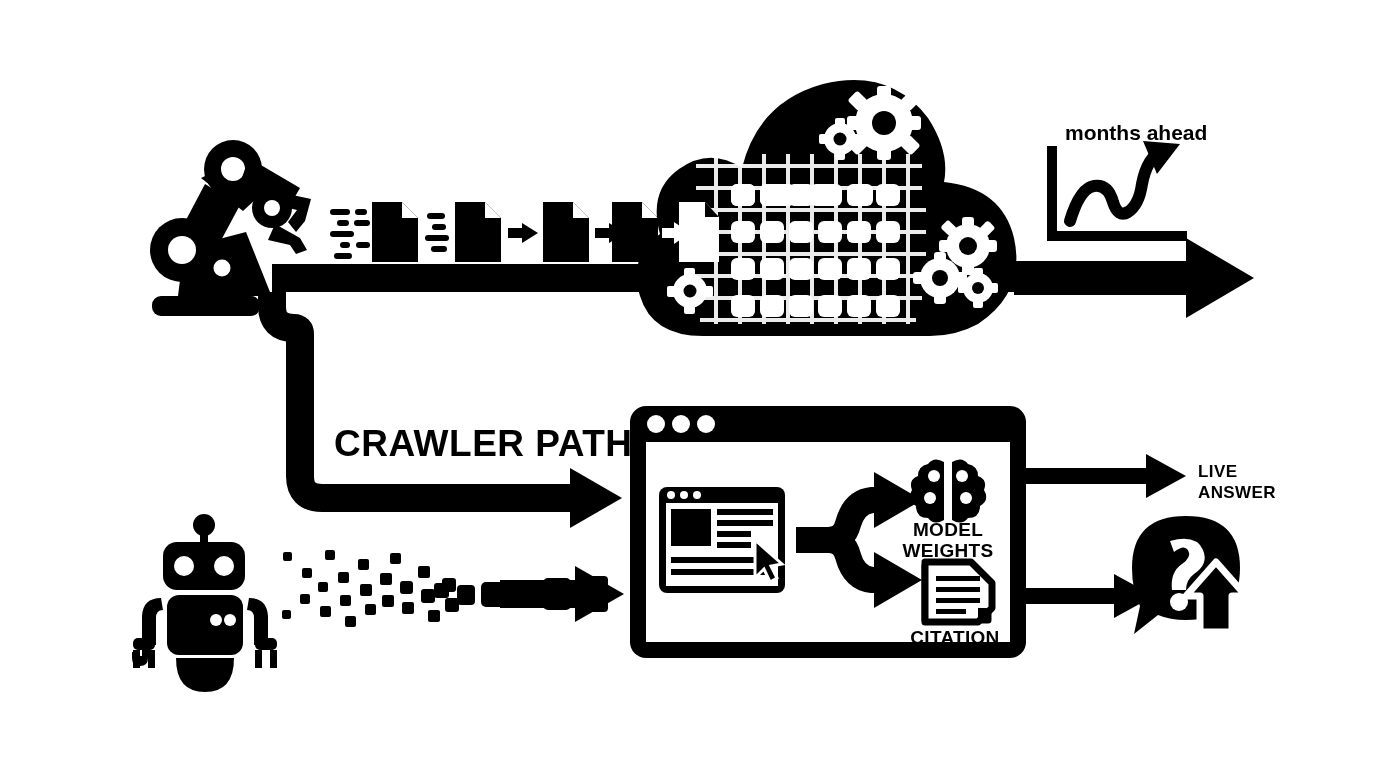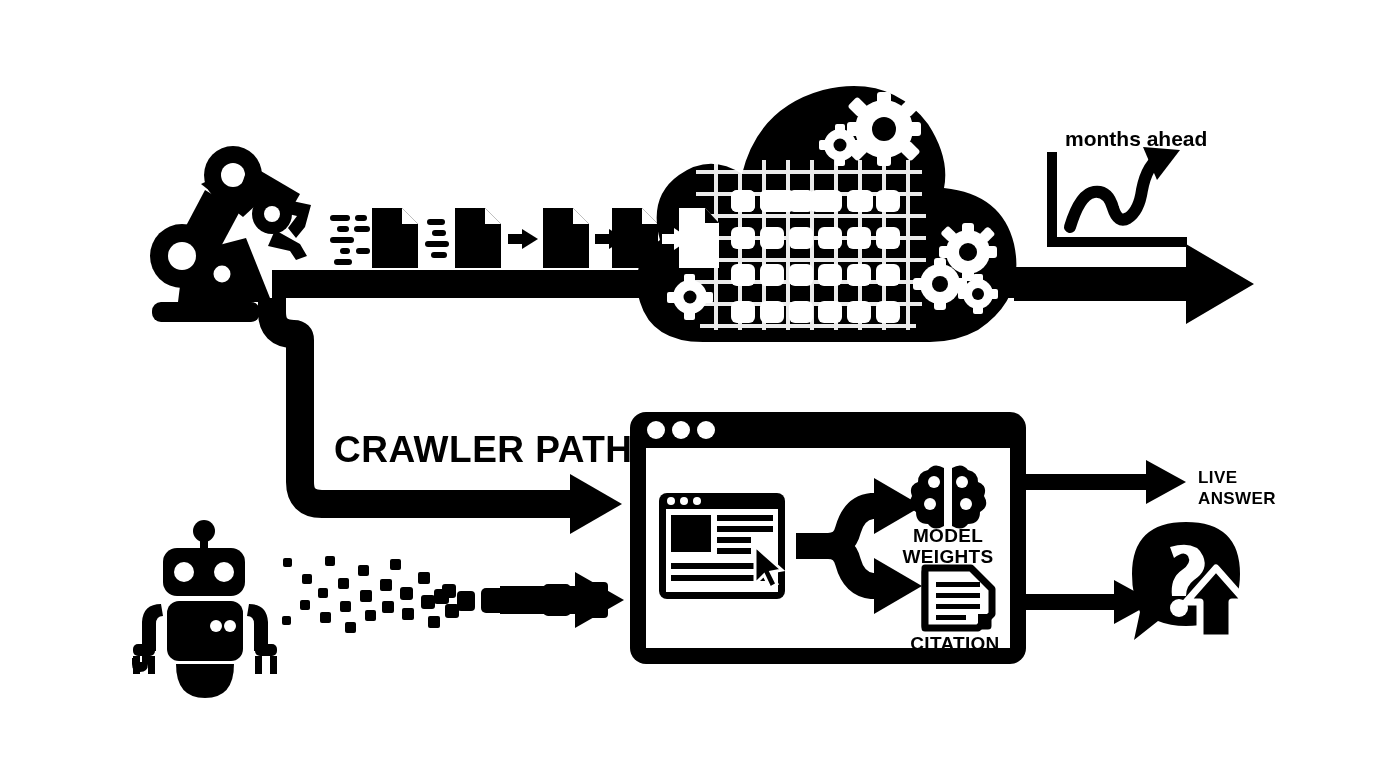--- a/index.html
+++ b/index.html
@@ -3,21 +3,21 @@
 <meta charset="utf-8">
 <title>Crawler Paths Diagram</title>
 <style>
   html,body{margin:0;padding:0;background:#ffffff;}
   body{
     width:1376px;height:768px;overflow:hidden;
     font-family:"Liberation Sans", sans-serif;
     color:#000000;
     position:relative;
   }
-  #stage{position:absolute;left:0;top:12px;width:1376px;height:624px;}
+  #stage{position:absolute;left:0;top:6px;width:1376px;height:624px;}
   svg#diagram{display:block;width:1376px;height:768px;}
   .lbl{
     font-family:"Liberation Sans", sans-serif;
     font-weight:bold;
     fill:#000000;
     dominant-baseline:middle;
   }
   .lbl-crawler{font-size:37px;letter-spacing:0.5px;}
   .lbl-months{font-size:21px;}
   .lbl-model{font-size:19px;letter-spacing:0.3px;}

